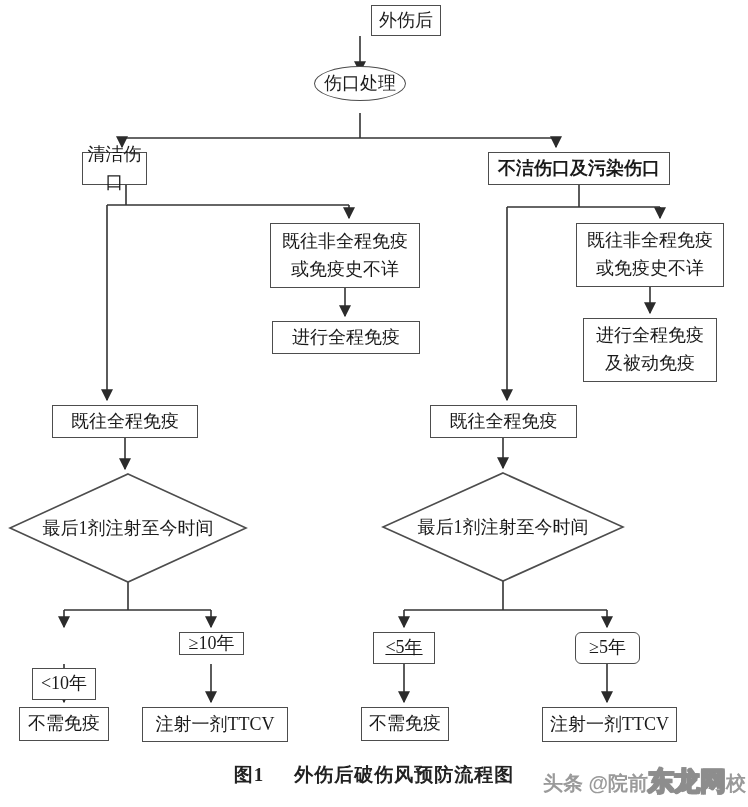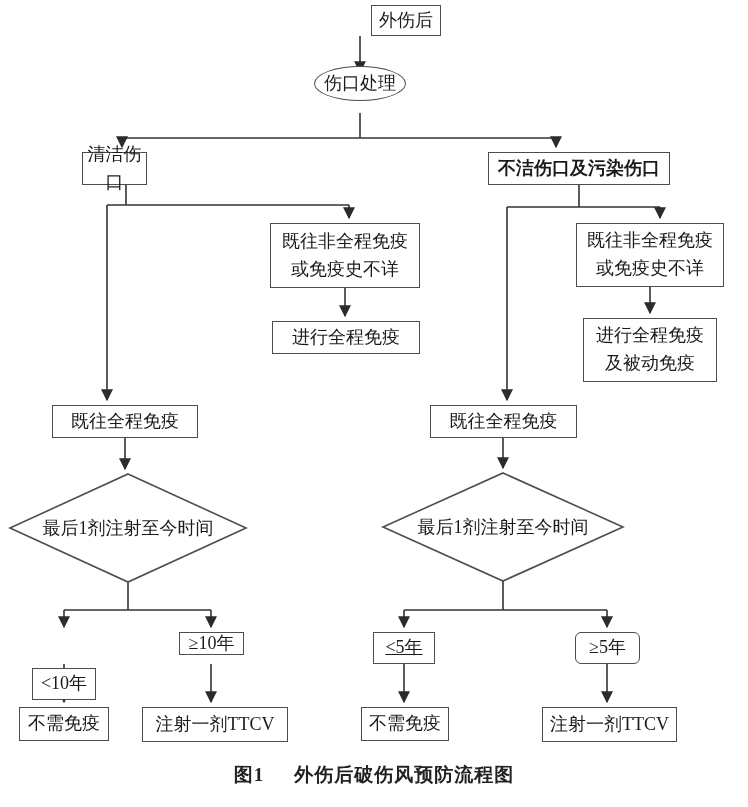--- a/index.html
+++ b/index.html
@@ -127,14 +127,17 @@
   <div class="node" style="left:575px; top:632px; width:65px; height:32px;border-radius:6px;">≥5年</div>
 
   <div class="node" style="left:361px; top:707px; width:88px; height:34px;">不需免疫</div>
 
   <div class="node" style="left:542px; top:707px; width:135px; height:35px;">注射一剂TTCV</div>
 
   <div class="caption">
     <span class="figlabel">图1</span><span>外伤后破伤风预防流程图</span>
   </div>
 
+  <div class="watermark">
+    <span class="wm-plain">头条 @院前</span><span class="wm-bubble">东龙网</span><span class="wm-plain">校</span>
+  </div>
 
 </div>
 
 </body></html>

